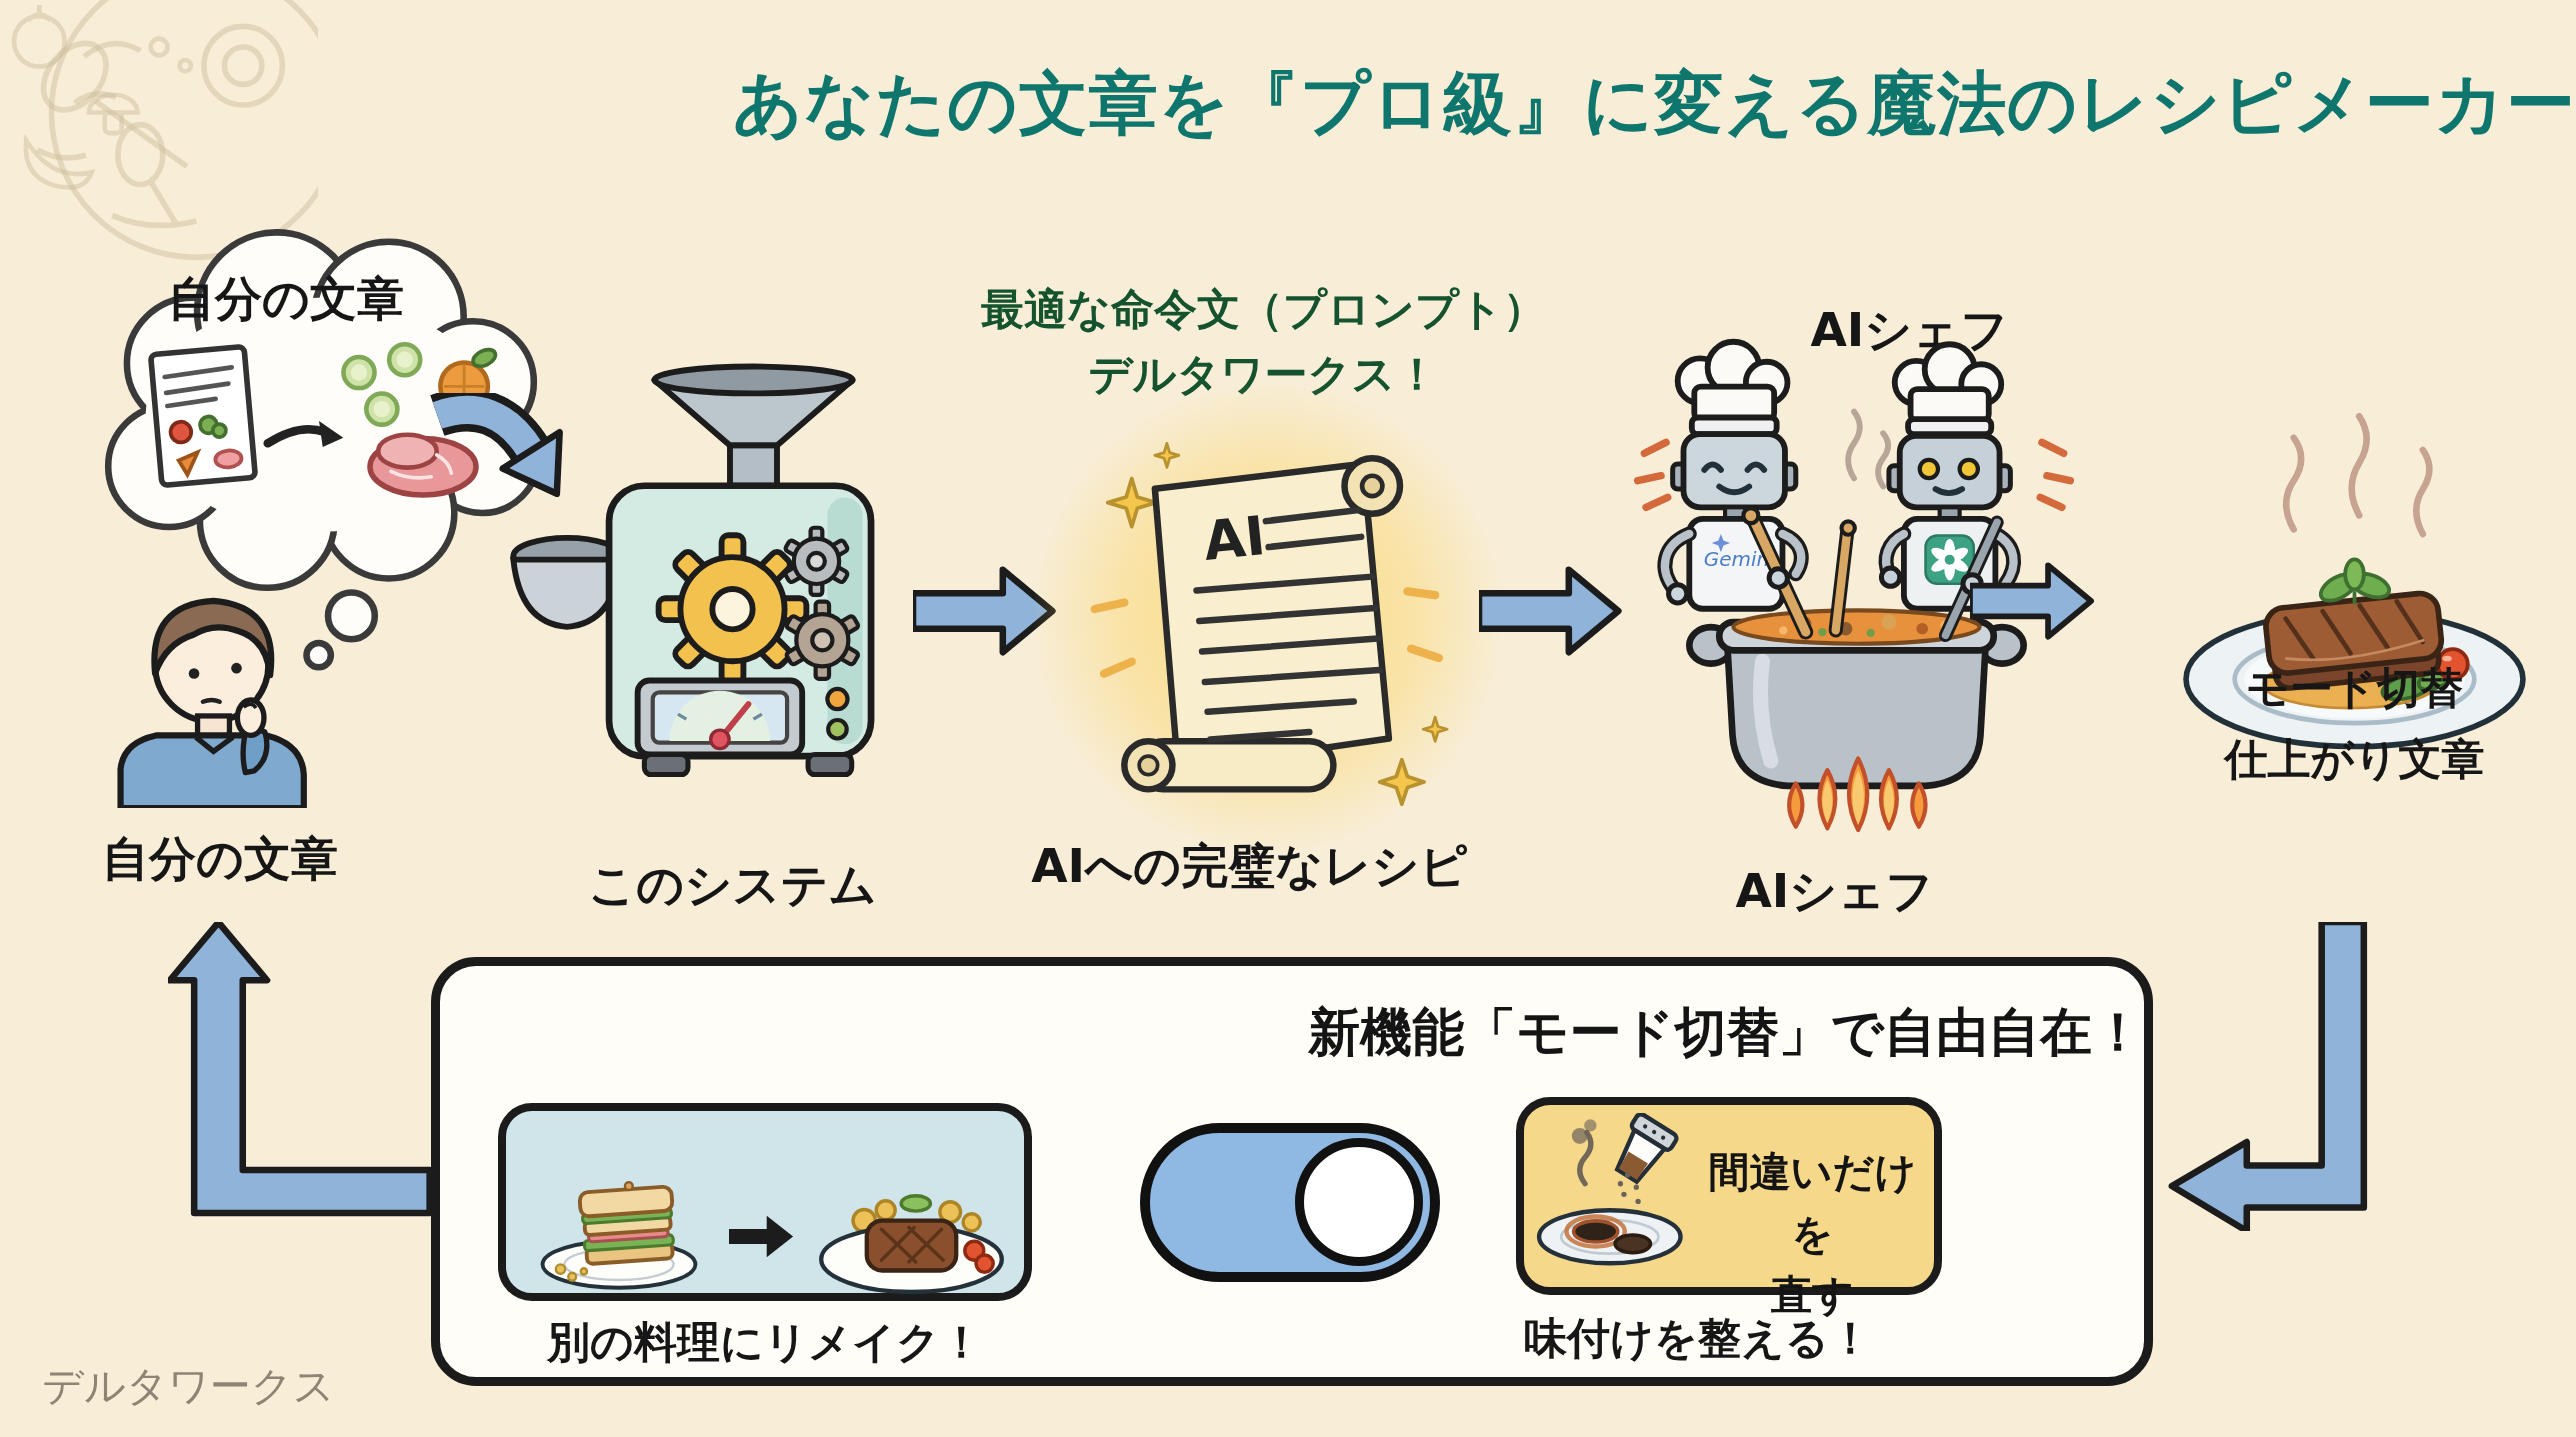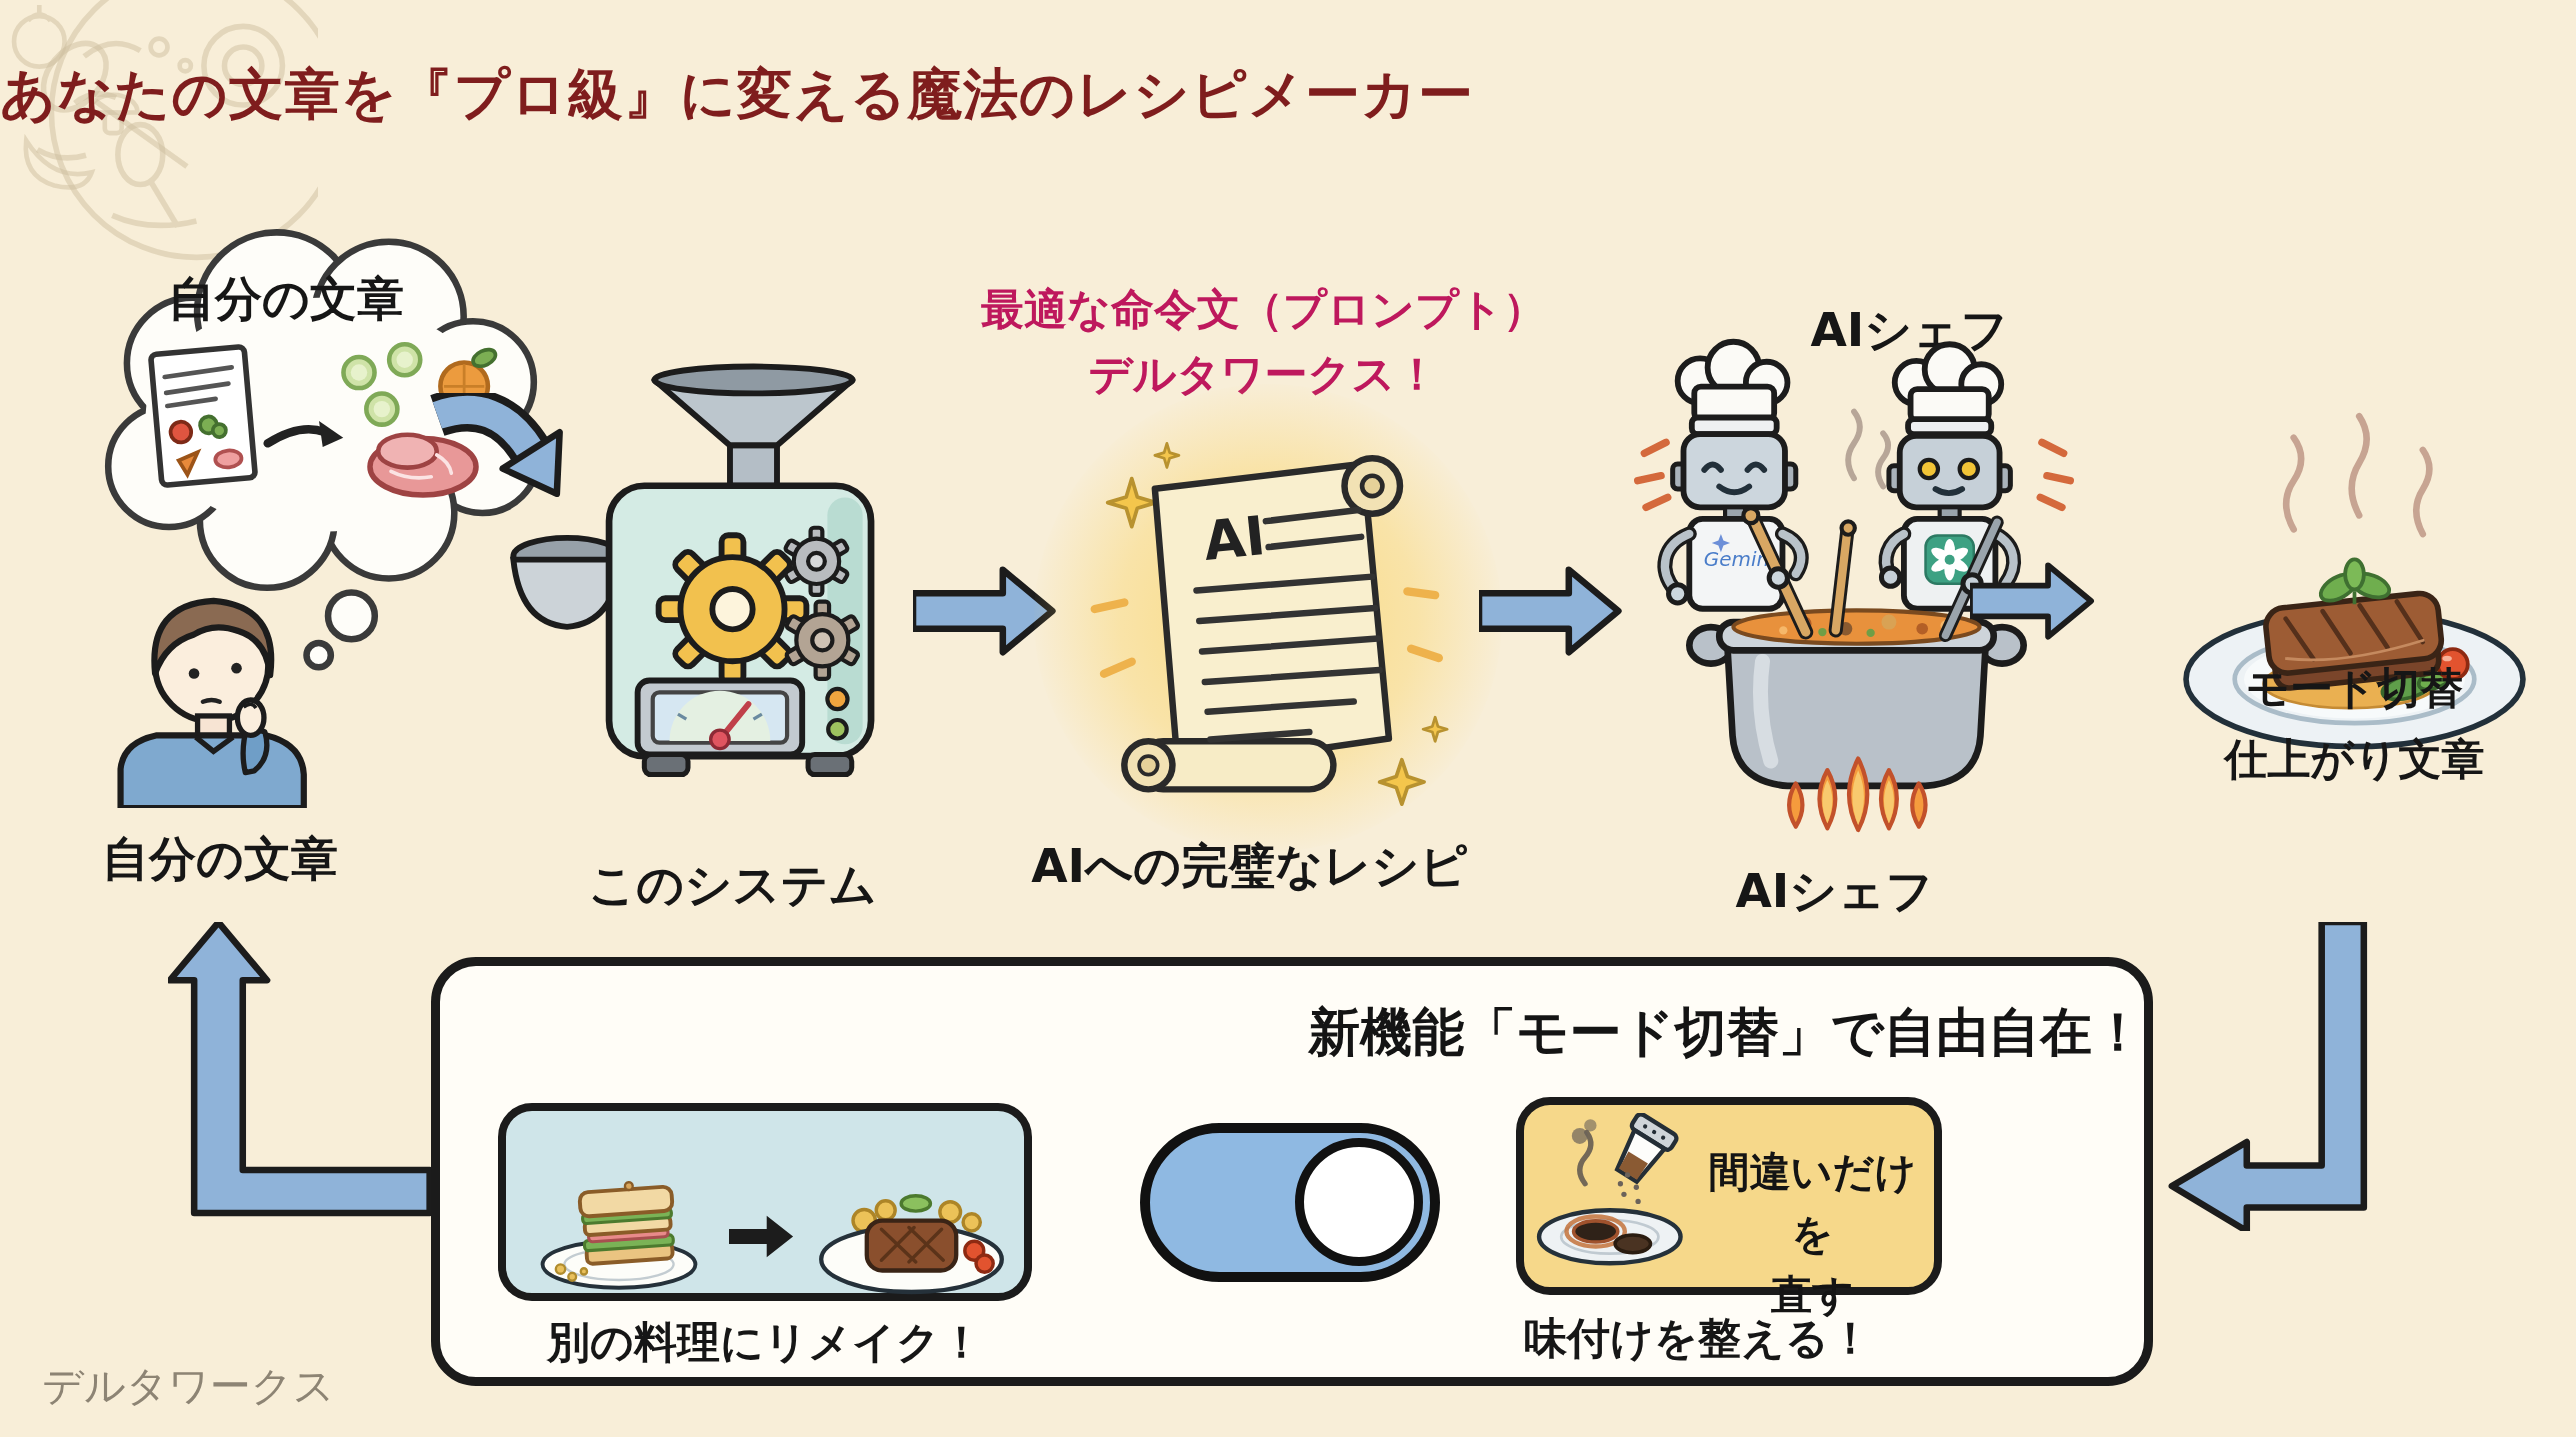--- a/index.html
+++ b/index.html
@@ -6,24 +6,24 @@
   body{
     width:2576px;height:1438px;overflow:hidden;
     background:#f8eed8;
     font-family:"DejaVu Sans","Liberation Sans",sans-serif;
     color:#1a1a1a;
   }
   #canvas{position:relative;width:2576px;height:1438px;background:#f8eed8;}
   .abs{position:absolute;}
   .cap{font-weight:700;color:#161616;text-align:center;}
   .title{
-    font-size:55px;font-weight:800;text-align:left;letter-spacing:0.9px;
-    color:#7f1d1d;white-space:nowrap;
-  }
-  .note{font-size:43px;font-weight:700;text-align:center;line-height:1.5;color:#be185d;}
+    font-size:69px;font-weight:800;text-align:right;letter-spacing:0.9px;
+    color:#0f766e;white-space:nowrap;
+  }
+  .note{font-size:43px;font-weight:700;text-align:center;line-height:1.5;color:#14532d;}
   .lbl48{font-size:47px;margin-top:32px;}
   .lbl46{font-size:43px;}
   .panel{
     background:#fffdf7;border:9.4px solid #1b1b1b;border-radius:45px;
     box-sizing:border-box;
   }
   .panel-title{font-size:52px;font-weight:800;text-align:right;color:#141414;}
   .mode-box{
     border:8.4px solid #1b1b1b;border-radius:34px;box-sizing:border-box;
   }

